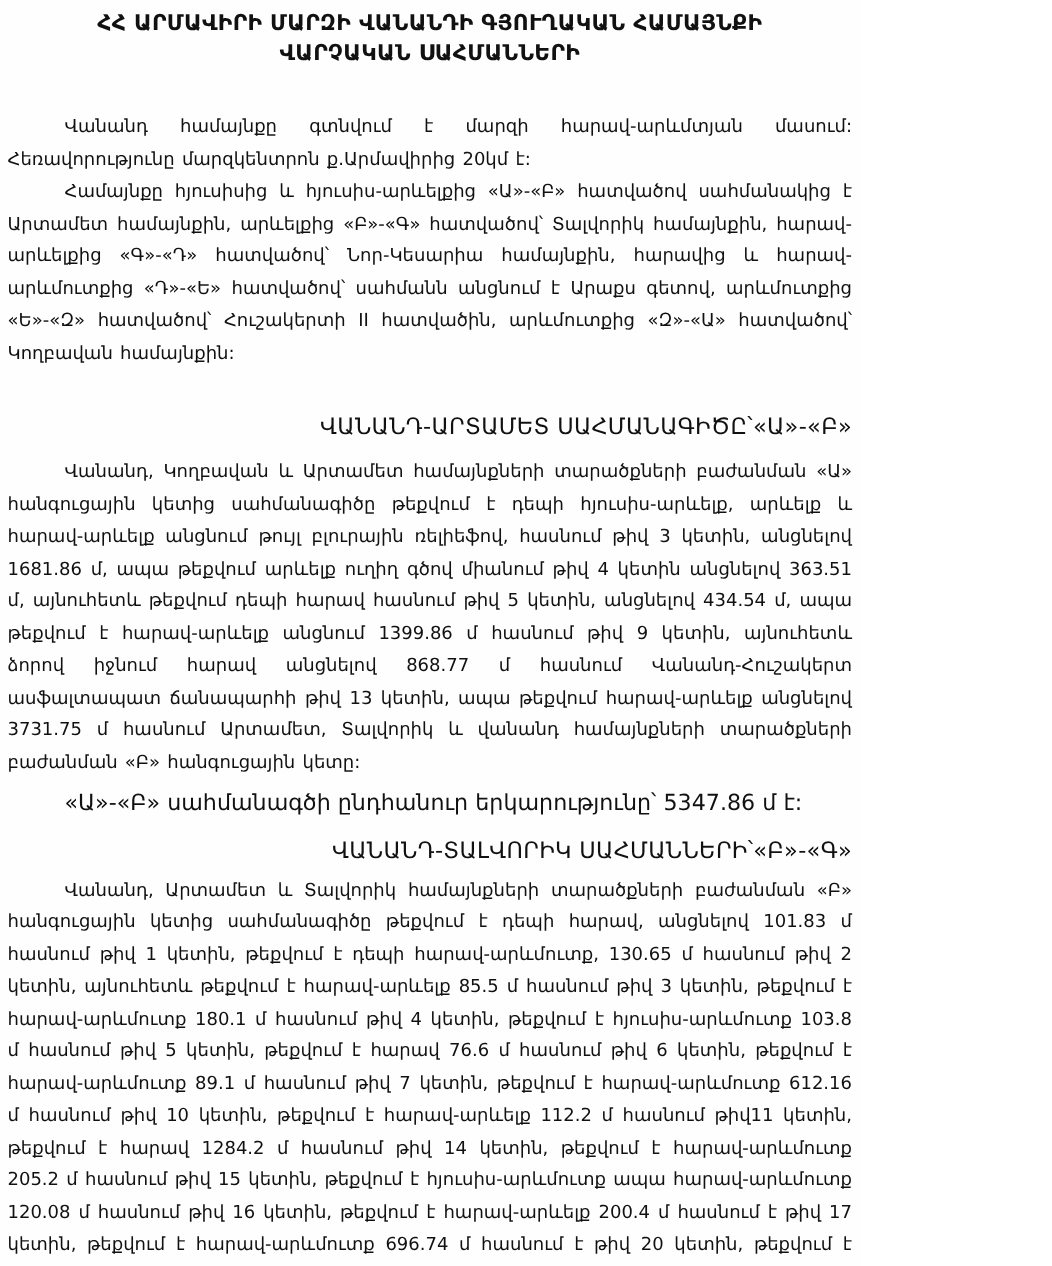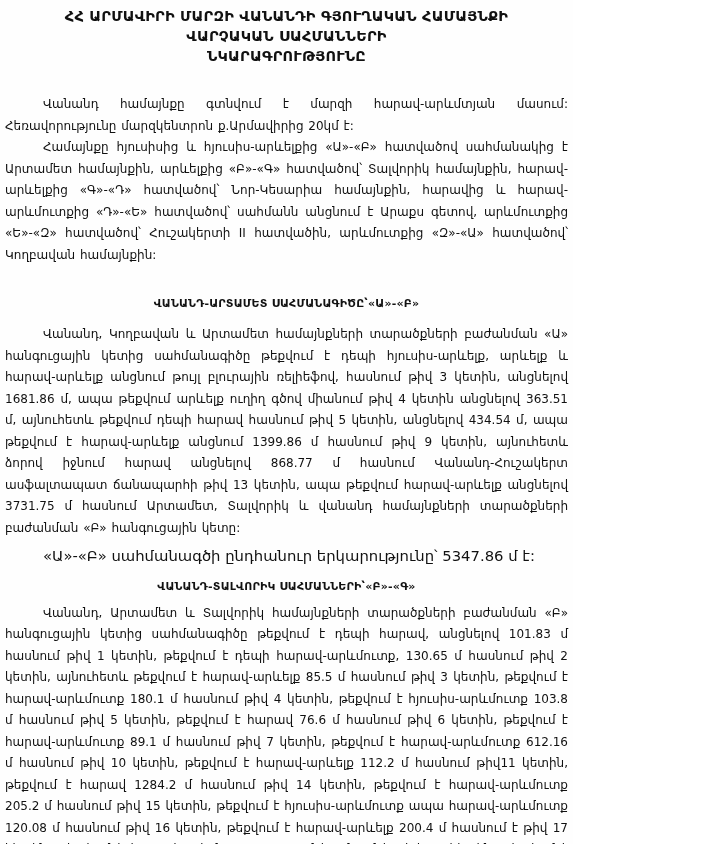--- a/index.html
+++ b/index.html
@@ -30,42 +30,41 @@
   .spacer-sm { height: 6px; }
   p.body-par {
     margin: 0;
     font-size: 12px;
     line-height: 21.5px;
     text-align: justify;
     text-indent: 38px;
     word-spacing: 1px;
   }
   .section-heading {
-    text-align: center;
-    font-weight: bold;
-    font-size: 11px;
+    text-align: right;
+    font-weight: normal;
+    font-size: 15px;
     line-height: 20px;
     margin: 0;
     letter-spacing: 0.2px;
   }
   .summary-line {
     margin: 0;
     font-size: 14.8px;
     line-height: 21.5px;
     text-indent: 38px;
   }
 </style>
 </head>
 <body>
 
 <div class="page">
 
   <div class="doc-title">
     <div>ՀՀ ԱՐՄԱՎԻՐԻ ՄԱՐԶԻ ՎԱՆԱՆԴԻ ԳՅՈՒՂԱԿԱՆ ՀԱՄԱՅՆՔԻ ՎԱՐՉԱԿԱՆ ՍԱՀՄԱՆՆԵՐԻ</div>
-    <div>ՆԿԱՐԱԳՐՈՒԹՅՈՒՆԸ</div>
   </div>
 
   <div class="spacer-lg"></div>
 
   <p class="body-par">Վանանդ համայնքը գտնվում է մարզի հարավ-արևմտյան մասում: Հեռավորությունը մարզկենտրոն ք.Արմավիրից 20կմ է:</p>
   <p class="body-par">Համայնքը հյուսիսից և հյուսիս-արևելքից «Ա»-«Բ» հատվածով սահմանակից է Արտամետ համայնքին, արևելքից «Բ»-«Գ» հատվածով՝ Տալվորիկ համայնքին, հարավ-արևելքից «Գ»-«Դ» հատվածով՝ Նոր-Կեսարիա համայնքին, հարավից և հարավ-արևմուտքից «Դ»-«Ե» հատվածով՝ սահմանն անցնում է Արաքս գետով, արևմուտքից «Ե»-«Զ» հատվածով՝ Հուշակերտի II հատվածին, արևմուտքից «Զ»-«Ա» հատվածով՝ Կողբավան համայնքին:</p>
 
   <div class="spacer-lg"></div>
 
   <h2 class="section-heading">ՎԱՆԱՆԴ-ԱՐՏԱՄԵՏ  ՍԱՀՄԱՆԱԳԻԾԸ՝«Ա»-«Բ»</h2>

